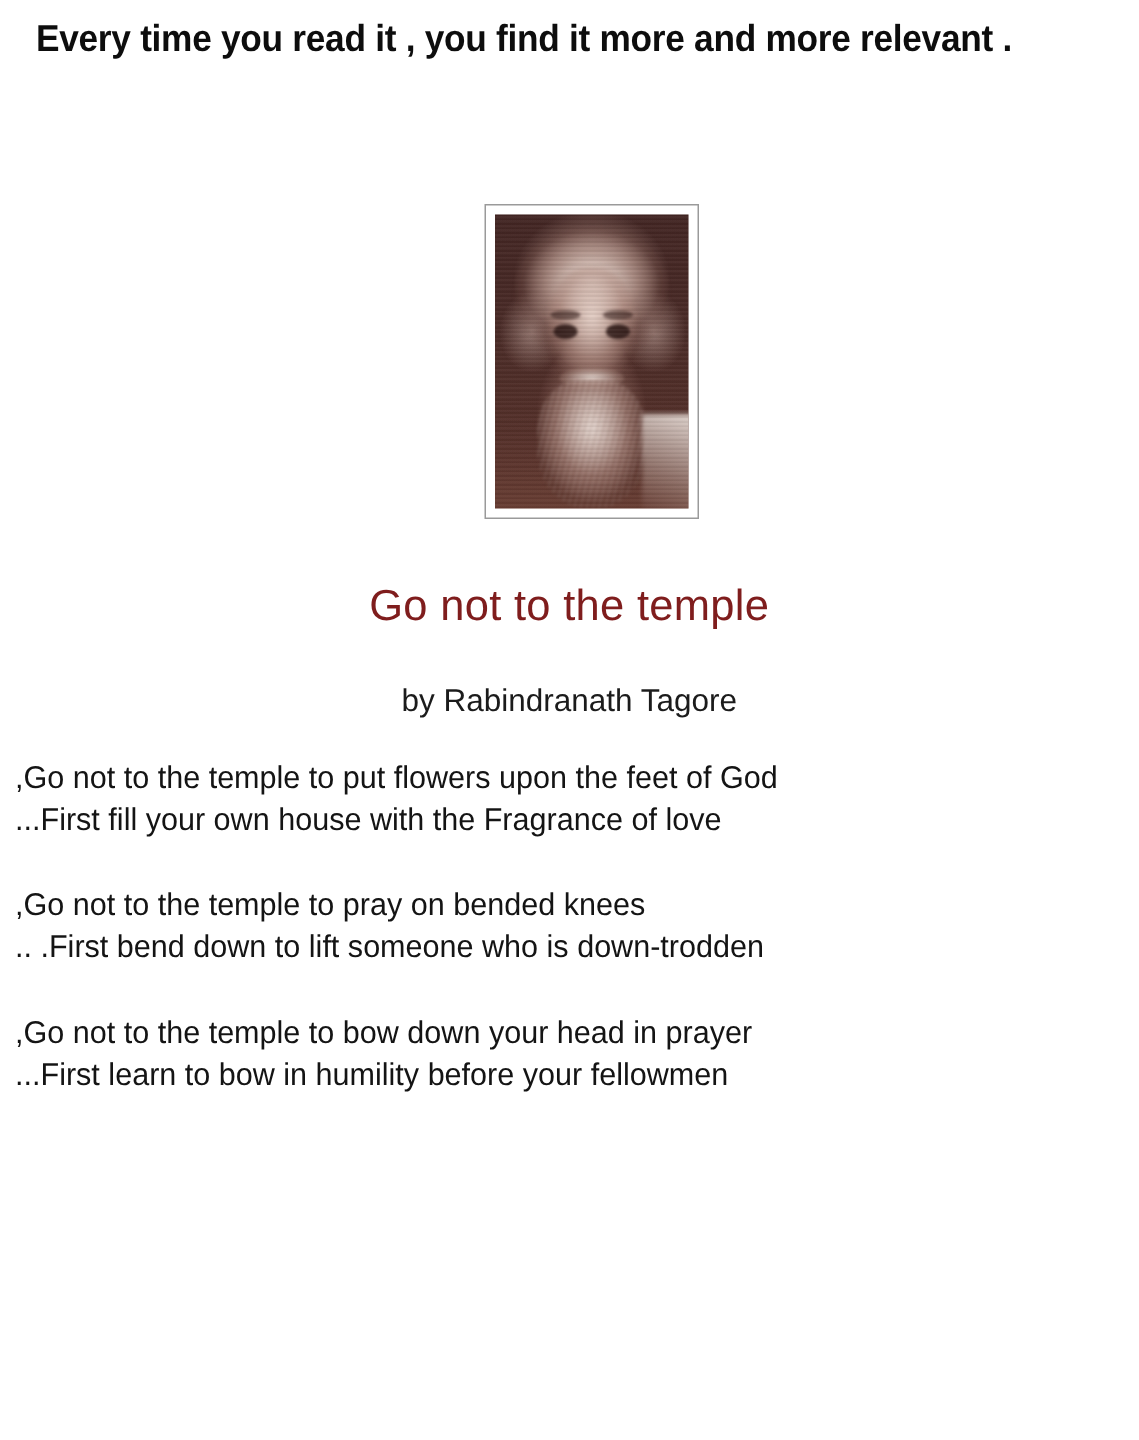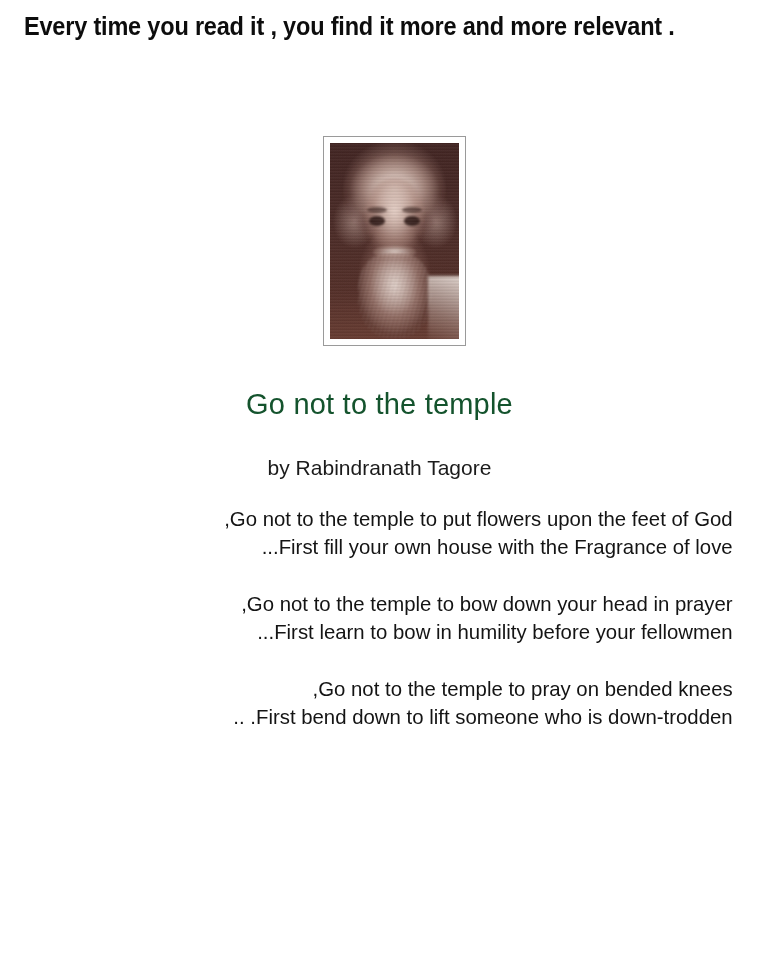--- a/index.html
+++ b/index.html
@@ -146,21 +146,21 @@
   
   .poem-title {
     position: absolute;
     left: 0;
     top: 388px;
     width: 759px;
     text-align: center;
     font-size: 29px;
     font-weight: normal;
     letter-spacing: 0.2px;
-    color: #14532d;
+    color: #7f1d1d;
   }
   .poem-byline {
     position: absolute;
     left: 0;
     top: 456px;
     width: 759px;
     text-align: center;
     font-size: 21px;
     font-weight: normal;
     color: #1b1b1b;
@@ -168,21 +168,20 @@
 
   
   .poem-body {
     position: absolute;
     left: 10px;
     top: 505px;
     width: 745px;
   }
   .stanza {
     margin-bottom: 29px;
-    text-align: right;
   }
   .stanza .line {
     font-size: 21px;
     line-height: 28px;
     color: #141414;
     white-space: pre;
     transform: scaleX(0.97);
     transform-origin: left center;
   }
 </style>
@@ -209,20 +208,20 @@
 <div class="poem-title">Go not to the temple</div>
 
 <div class="poem-byline">by Rabindranath Tagore</div>
 
 <div class="poem-body">
   <div class="stanza">
     <div class="line">,Go not to the temple to put flowers upon the feet of God</div>
     <div class="line">...First fill your own house with the Fragrance of love</div>
   </div>
   <div class="stanza">
+    <div class="line">,Go not to the temple to pray on bended knees</div>
+    <div class="line">.. .First bend down to lift someone who is down-trodden</div>
+  </div>
+  <div class="stanza">
     <div class="line">,Go not to the temple to bow down your head in prayer</div>
     <div class="line">...First learn to bow in humility before your fellowmen</div>
   </div>
-  <div class="stanza">
-    <div class="line">,Go not to the temple to pray on bended knees</div>
-    <div class="line">.. .First bend down to lift someone who is down-trodden</div>
-  </div>
 </div>
 
 </body></html>

